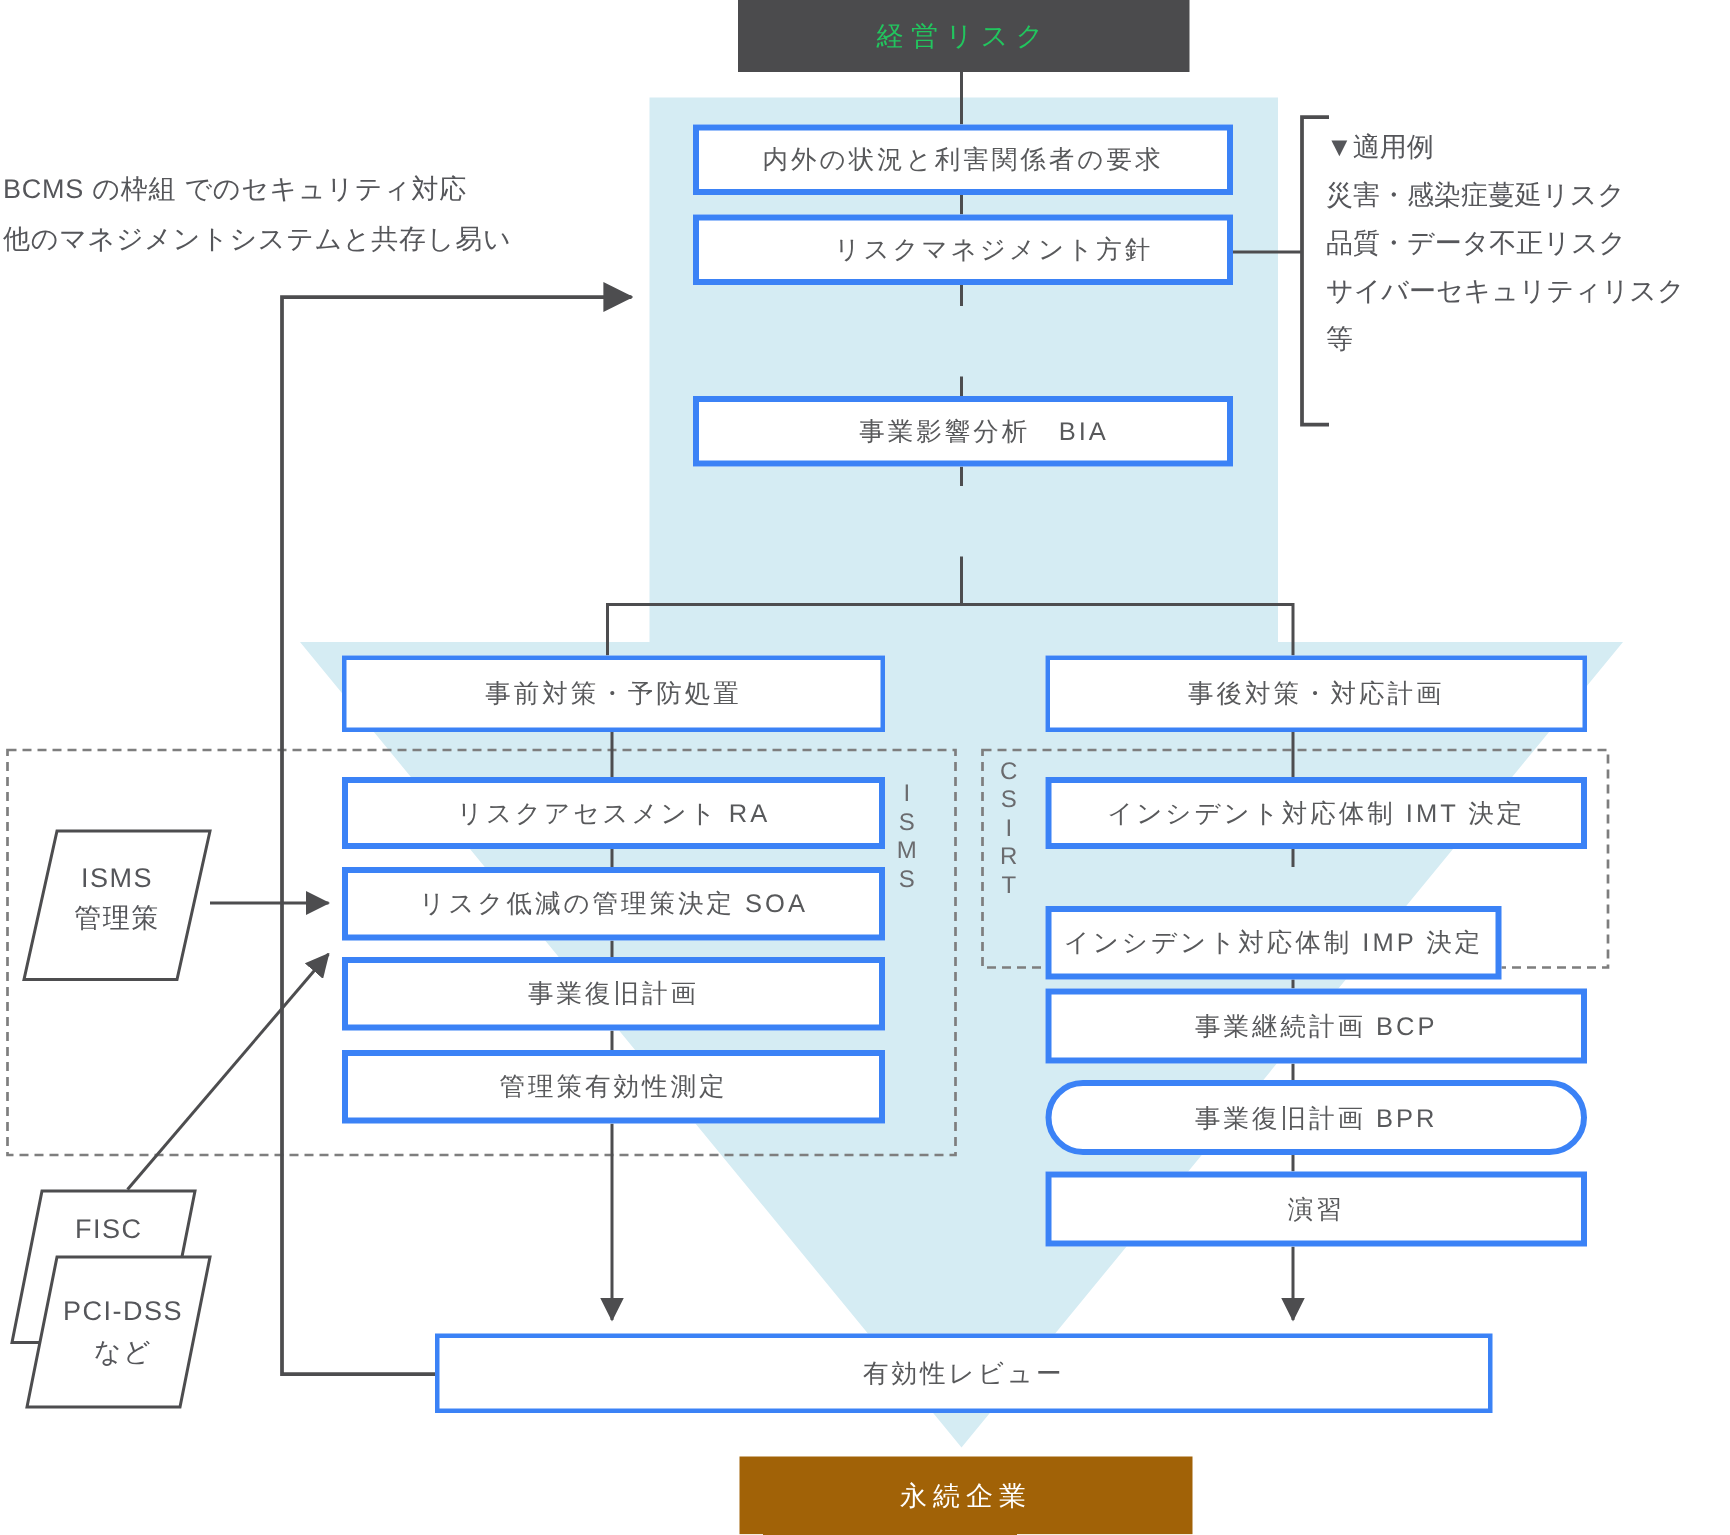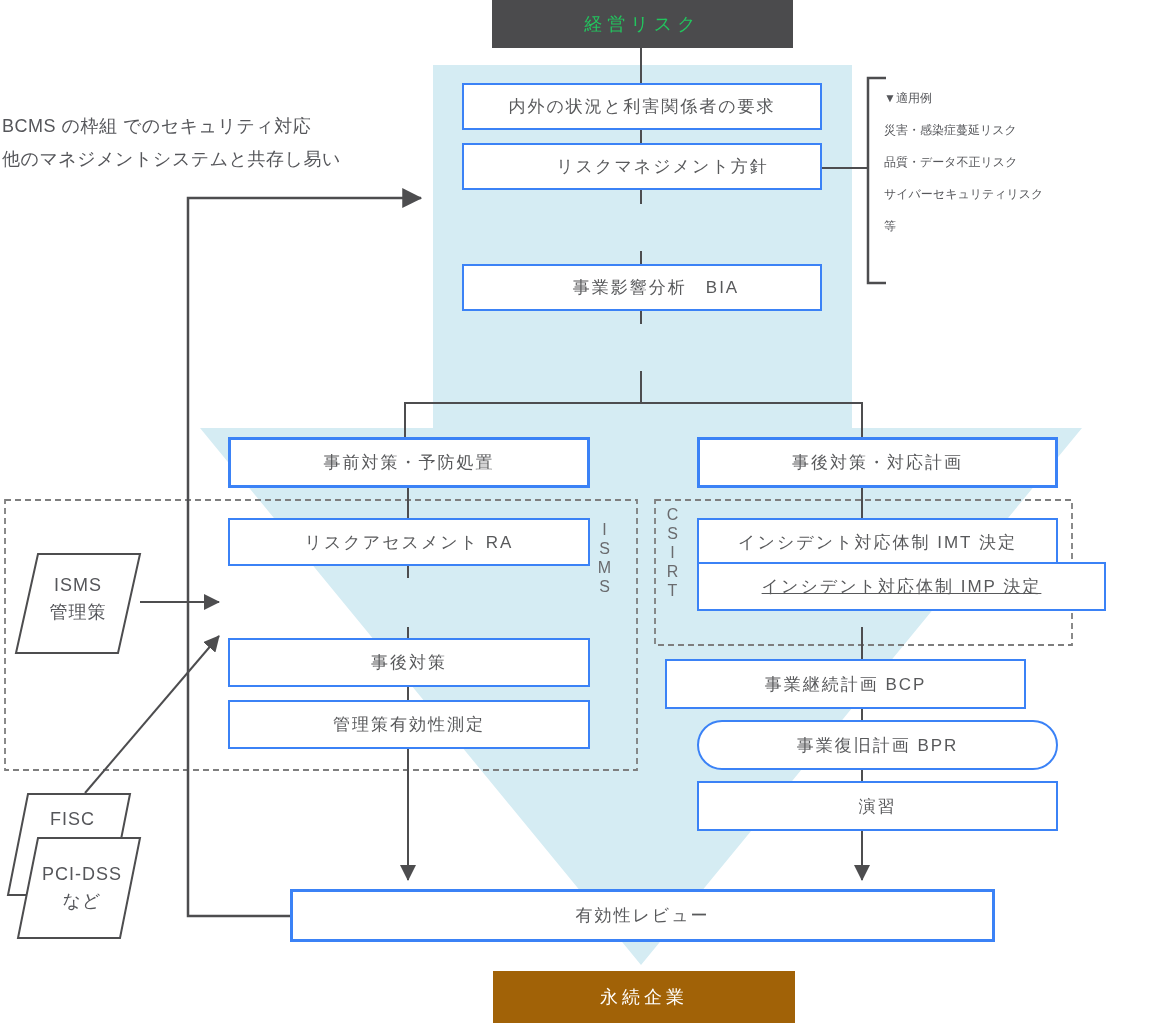--- a/index.html
+++ b/index.html
@@ -4,36 +4,36 @@
 <style>
   * { margin:0; padding:0; box-sizing:border-box; }
   html,body { background:#ffffff; }
   body { font-family:"Liberation Sans","DejaVu Sans",sans-serif; }
   .canvas {
     position:relative; width:1153px; height:1023px; background:#fff; overflow:hidden;
     color:#58595b;
   }
   .canvas svg.layer { position:absolute; left:0; top:0; z-index:1; }
   .box {
-    position:absolute; z-index:3; background:#fff; border:2px solid #3b82f6;
+    position:absolute; z-index:3; background:#fff; border:4px solid #3b82f6;
     display:flex; align-items:center; justify-content:center;
     font-size:17px; letter-spacing:2px; color:#58595b; text-align:center;
   }
   .box.thick { border-width:3px; }
   .box.dark {
     background:#4b4b4d; border:none; color:#22c55e; font-size:18px; letter-spacing:5px;
   }
   .box.goal {
     background:#a16207; border:none; color:#fff; font-size:18px; letter-spacing:4px;
   }
   .note {
     position:absolute; z-index:3; font-size:18px; line-height:33px; color:#55565a;
     letter-spacing:0.5px; white-space:nowrap;
   }
-  .examples { position:absolute; z-index:3; font-size:12px; line-height:32px; color:#55565a; white-space:nowrap; }
+  .examples { position:absolute; z-index:3; font-size:18px; line-height:32px; color:#55565a; white-space:nowrap; }
   .vlabel {
     position:absolute; z-index:3; writing-mode:vertical-rl; text-orientation:upright;
     font-size:16px; color:#6a6b6e; letter-spacing:2px; line-height:1;
   }
   .shape-label {
     position:absolute; z-index:4; font-size:18px; color:#55565a; text-align:center;
     line-height:27px; letter-spacing:1px;
   }
 </style>
 </head>
@@ -109,28 +109,29 @@
   </div>
 
   <div class="box" style="left:462px; top:83px;  width:360px; height:47px;">内外の状況と利害関係者の要求</div>
   <div class="box" style="left:462px; top:143px; width:360px; height:47px;padding-left:41px;">リスクマネジメント方針</div>
   <div class="box" style="left:462px; top:264px; width:360px; height:47px;padding-left:28px;">事業影響分析　BIA</div>
 
   <div class="box thick" style="left:228px; top:437px; width:362px; height:51px;">事前対策・予防処置</div>
   <div class="box thick" style="left:697px; top:437px; width:361px; height:51px;">事後対策・対応計画</div>
 
   <div class="box" style="left:228px; top:518px; width:362px; height:48px;">リスクアセスメント RA</div>
-  <div class="box" style="left:228px; top:638px; width:362px; height:49px;">事後対策</div>
+  <div class="box" style="left:228px; top:578px; width:362px; height:49px;">リスク低減の管理策決定 SOA</div>
+  <div class="box" style="left:228px; top:638px; width:362px; height:49px;">事業復旧計画</div>
   <div class="box" style="left:228px; top:700px; width:362px; height:49px;">管理策有効性測定</div>
   <div class="vlabel" style="left:596px; top:521px;">ISMS</div>
 
   <div class="box" style="left:697px; top:518px; width:361px; height:48px;">インシデント対応体制 IMT 決定</div>
-  <div class="box" style="left:697px; top:562px; width:409px; height:49px;text-decoration:underline;">インシデント対応体制 IMP 決定</div>
+  <div class="box" style="left:697px; top:604px; width:304px; height:49px;">インシデント対応体制 IMP 決定</div>
   <div class="vlabel" style="left:664px; top:506px;">CSIRT</div>
-  <div class="box" style="left:665px; top:659px; width:361px; height:50px;">事業継続計画 BCP</div>
+  <div class="box" style="left:697px; top:659px; width:361px; height:50px;">事業継続計画 BCP</div>
   <div class="box" style="left:697px; top:720px; width:361px; height:50px;border-radius:25px;">事業復旧計画 BPR</div>
   <div class="box" style="left:697px; top:781px; width:361px; height:50px;">演習</div>
 
   <div class="shape-label" style="left:18px; top:572px; width:120px;">
     <div>ISMS</div>
     <div>管理策</div>
   </div>
   <div class="shape-label" style="left:25px; top:806px; width:95px;">FISC</div>
   <div class="shape-label" style="left:24px; top:861px; width:116px;">
     <div>PCI-DSS</div>

